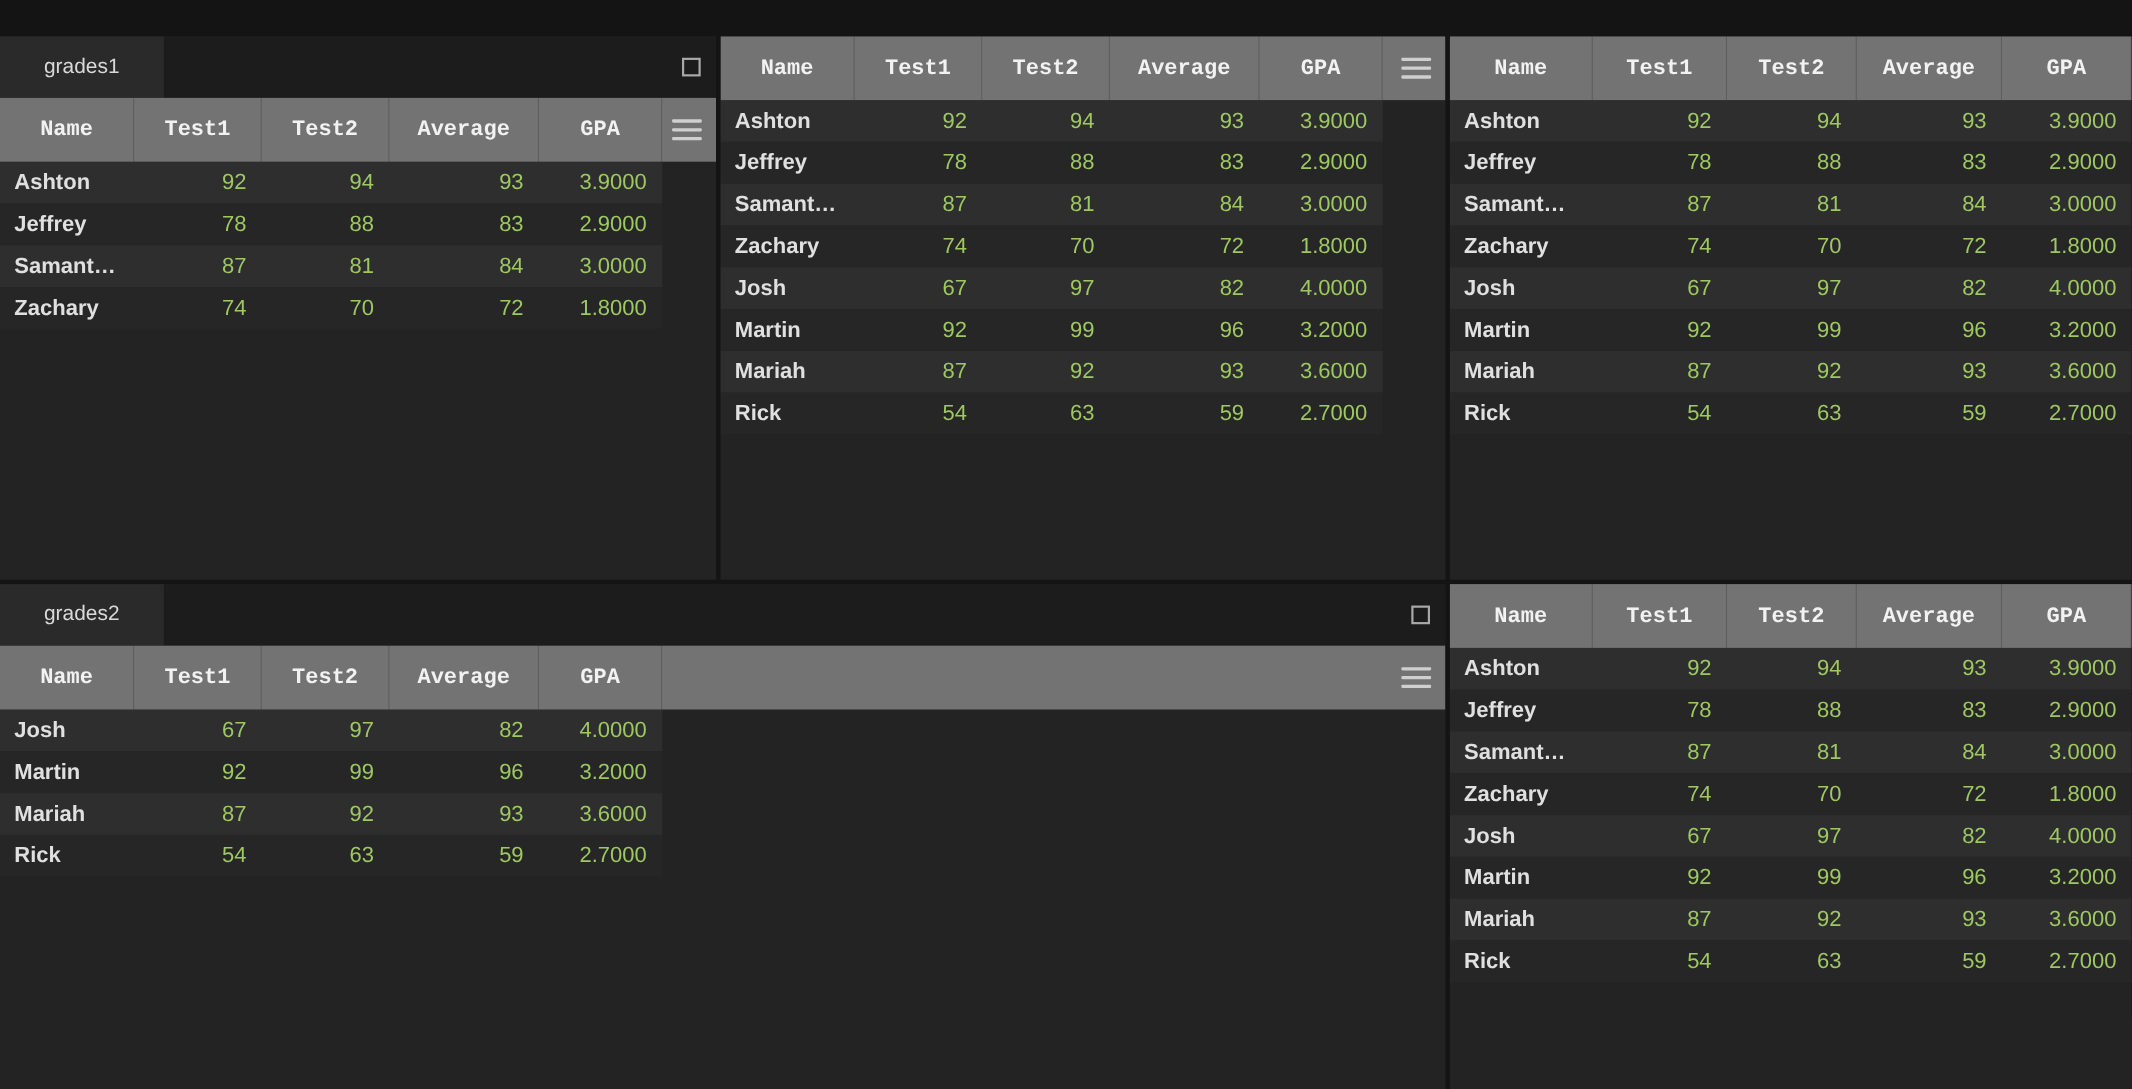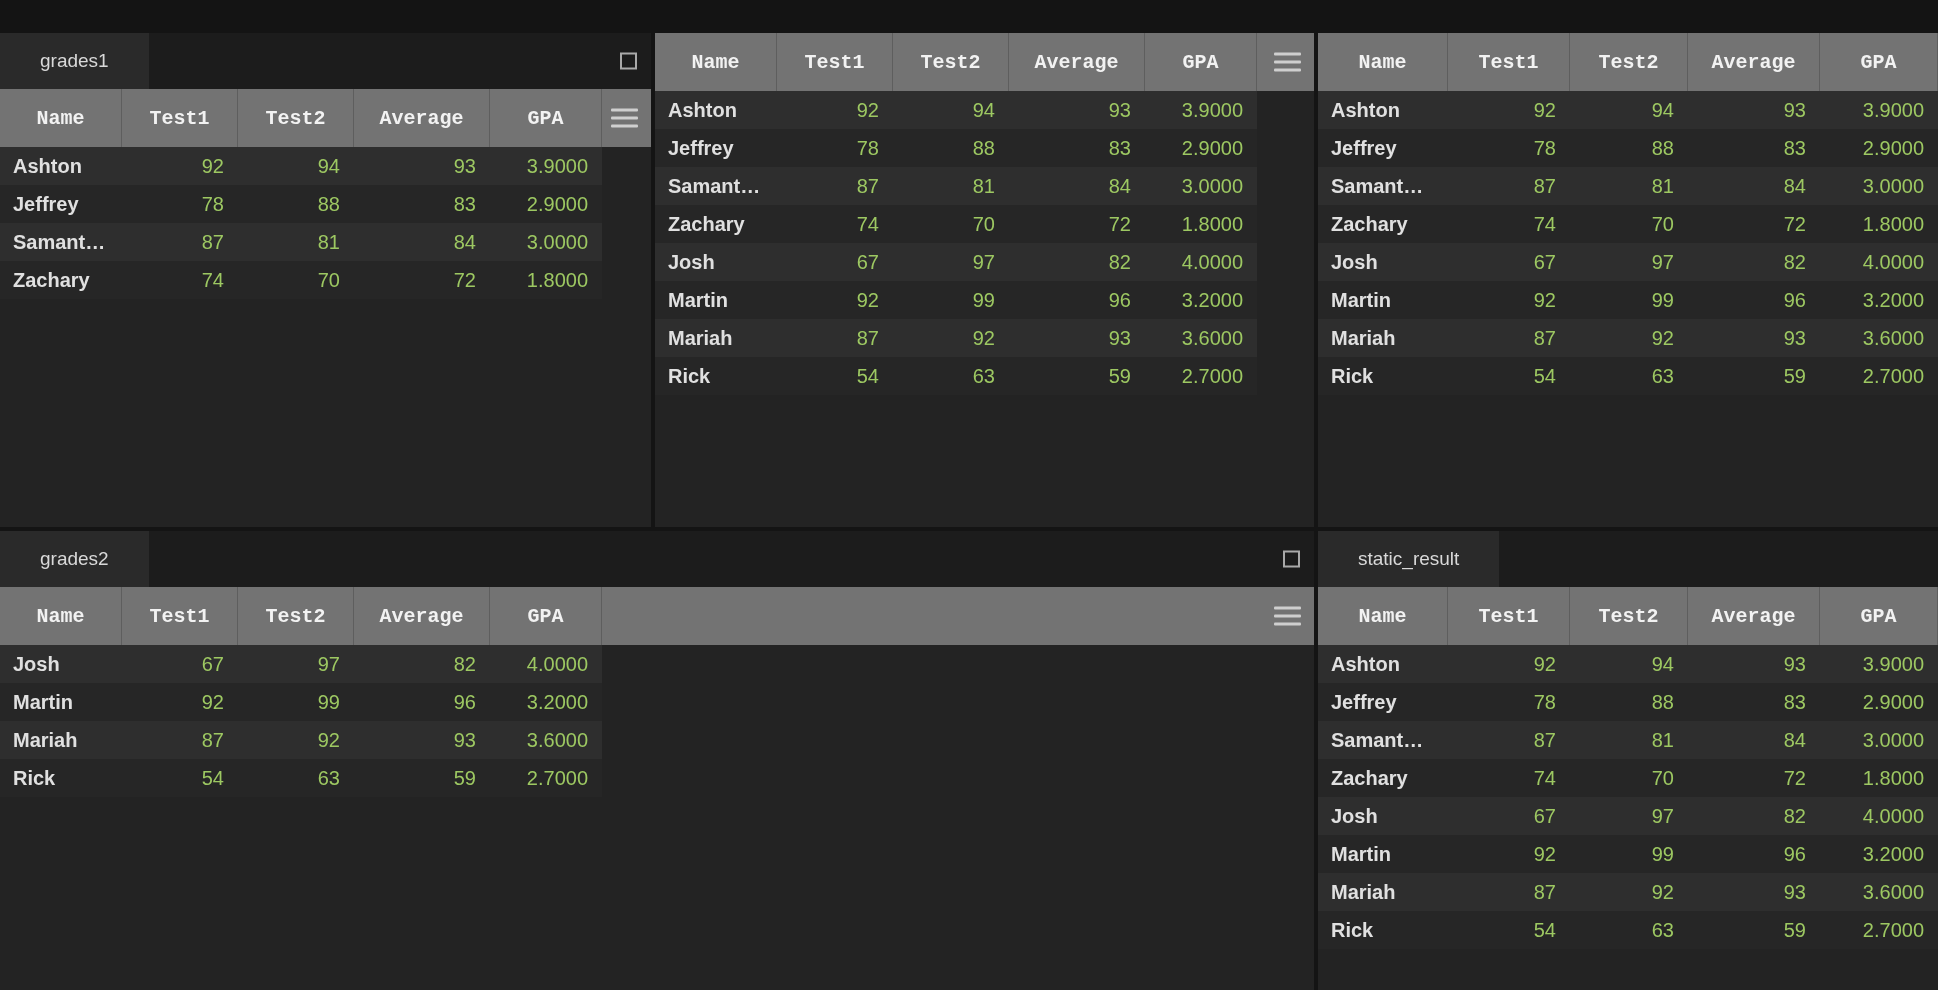--- a/index.html
+++ b/index.html
@@ -331,25 +331,20 @@
           <div class="cell c-name text">Rick</div>
           <div class="cell c-test1 num">54</div>
           <div class="cell c-test2 num">63</div>
           <div class="cell c-average num">59</div>
           <div class="cell c-gpa num">2.7000</div>
         </div>
       </div>
   </section>
 
   <section class="panel p5 edge">
-    <div class="tabbar">
-      <div class="tab">
-        <span class="tab-label">static_result</span>
-      </div>
-    </div>
     <div class="header-row">
       <div class="hcell h-name">Name</div>
       <div class="hcell h-test1">Test1</div>
       <div class="hcell h-test2">Test2</div>
       <div class="hcell h-average">Average</div>
       <div class="hcell h-gpa">GPA</div>
     </div>
     <div class="rows">
         <div class="row">
           <div class="cell c-name text">Ashton</div>

